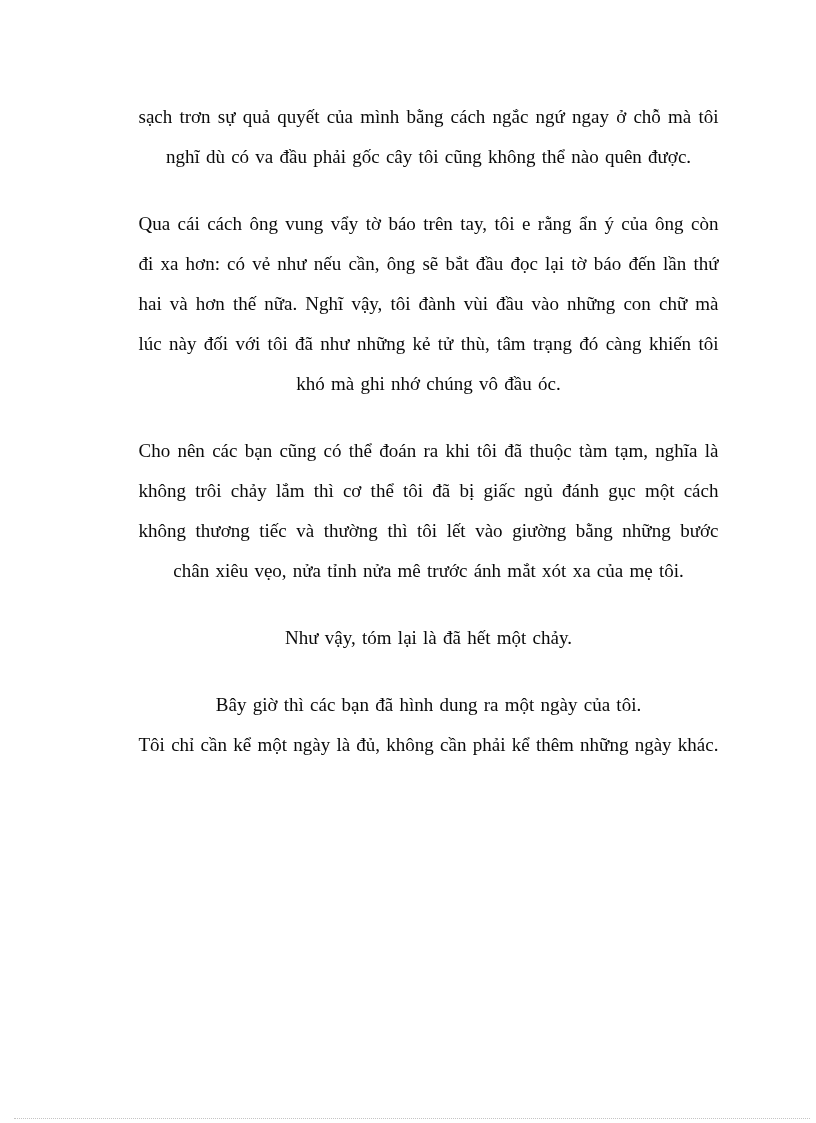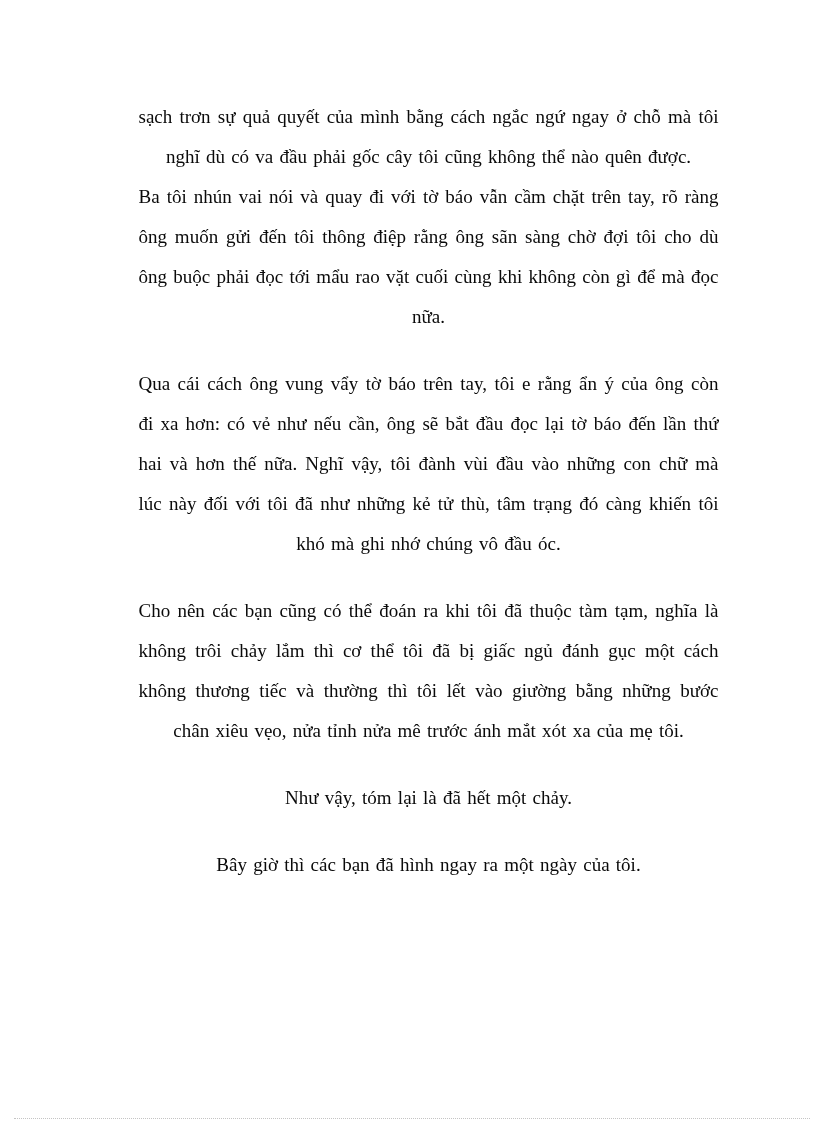--- a/index.html
+++ b/index.html
@@ -47,20 +47,20 @@
     border-top: 1px dotted #c4c4c4;
     height: 0;
   }
 </style>
 </head>
 <body>
 
 <div class="page">
   <main class="text-block">
       <p class="para">sạch trơn sự quả quyết của mình bằng cách ngắc ngứ ngay ở chỗ mà tôi nghĩ dù có va đầu phải gốc cây tôi cũng không thể nào quên được.</p>
-      <p class="para">Ba tôi nhún vai nói và quay đi với tờ báo vẫn cầm chặt trên tay, rõ ràng ông muốn gửi đến tôi thông điệp rằng ông sãn sàng chờ đợi tôi cho dù ông buộc phải đọc tới mẩu rao vặt cuối cùng khi không còn gì để mà đọc nữa.</p>
       <p class="para gap">Qua cái cách ông vung vẩy tờ báo trên tay, tôi e rằng ẩn ý của ông còn đi xa hơn: có vẻ như nếu cần, ông sẽ bắt đầu đọc lại tờ báo đến lần thứ hai và hơn thế nữa. Nghĩ vậy, tôi đành vùi đầu vào những con chữ mà lúc này đối với tôi đã như những kẻ tử thù, tâm trạng đó càng khiến tôi khó mà ghi nhớ chúng vô đầu óc.</p>
       <p class="para gap">Cho nên các bạn cũng có thể đoán ra khi tôi đã thuộc tàm tạm, nghĩa là không trôi chảy lắm thì cơ thể tôi đã bị giấc ngủ đánh gục một cách không thương tiếc và thường thì tôi lết vào giường bằng những bước chân xiêu vẹo, nửa tỉnh nửa mê trước ánh mắt xót xa của mẹ tôi.</p>
       <p class="para gap">Như vậy, tóm lại là đã hết một chảy.</p>
-      <p class="para gap">Bây giờ thì các bạn đã hình ngay ra một ngày của tôi.</p>
+      <p class="para gap">Bây giờ thì các bạn đã hình dung ra một ngày của tôi.</p>
+      <p class="para">Tôi chỉ cần kể một ngày là đủ, không cần phải kể thêm những ngày khác.</p>
     </main>
   <div class="page-cut"></div>
 </div>
 
 </body></html>

